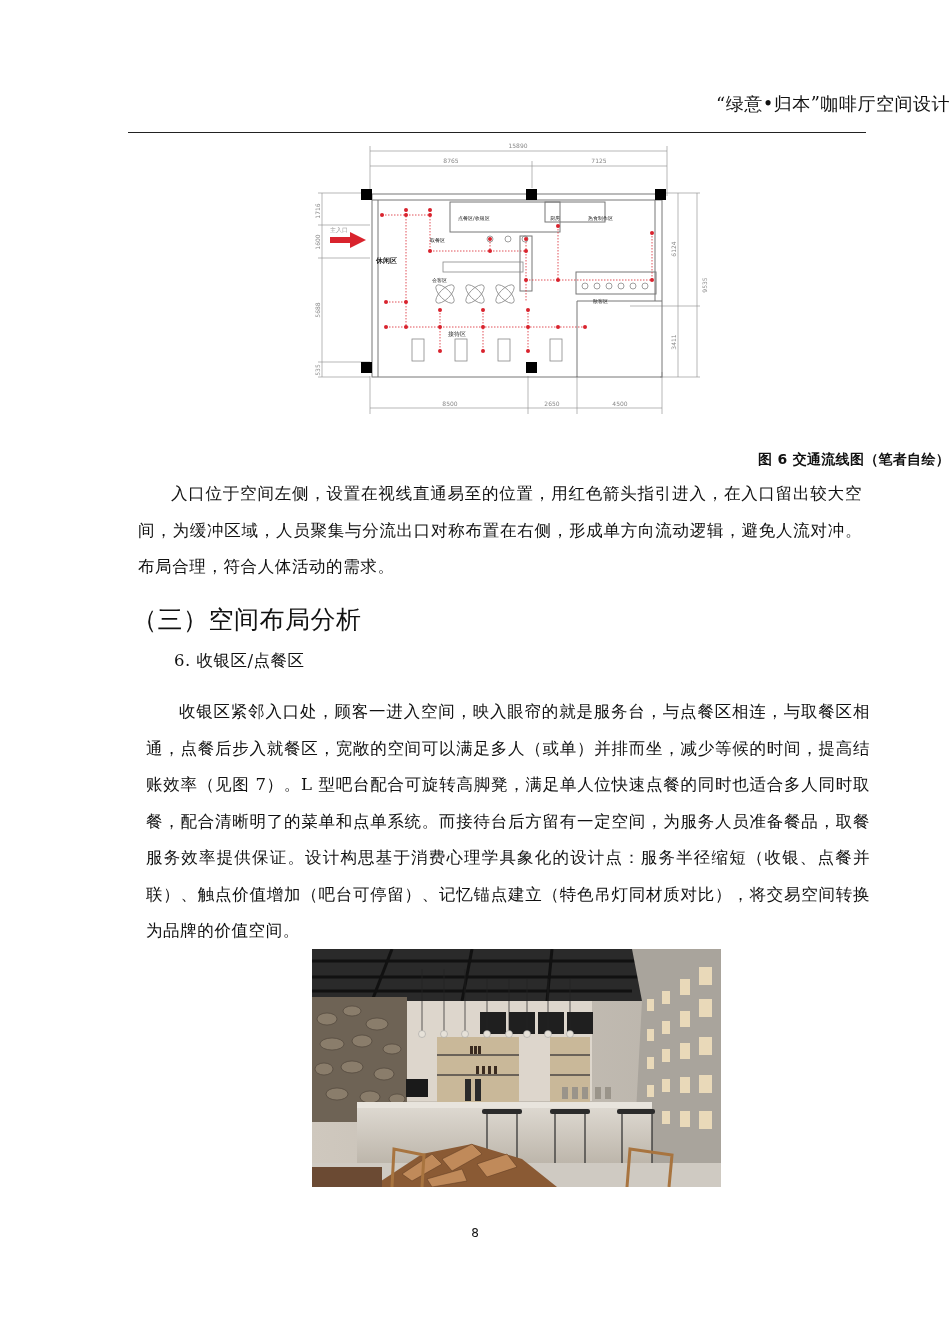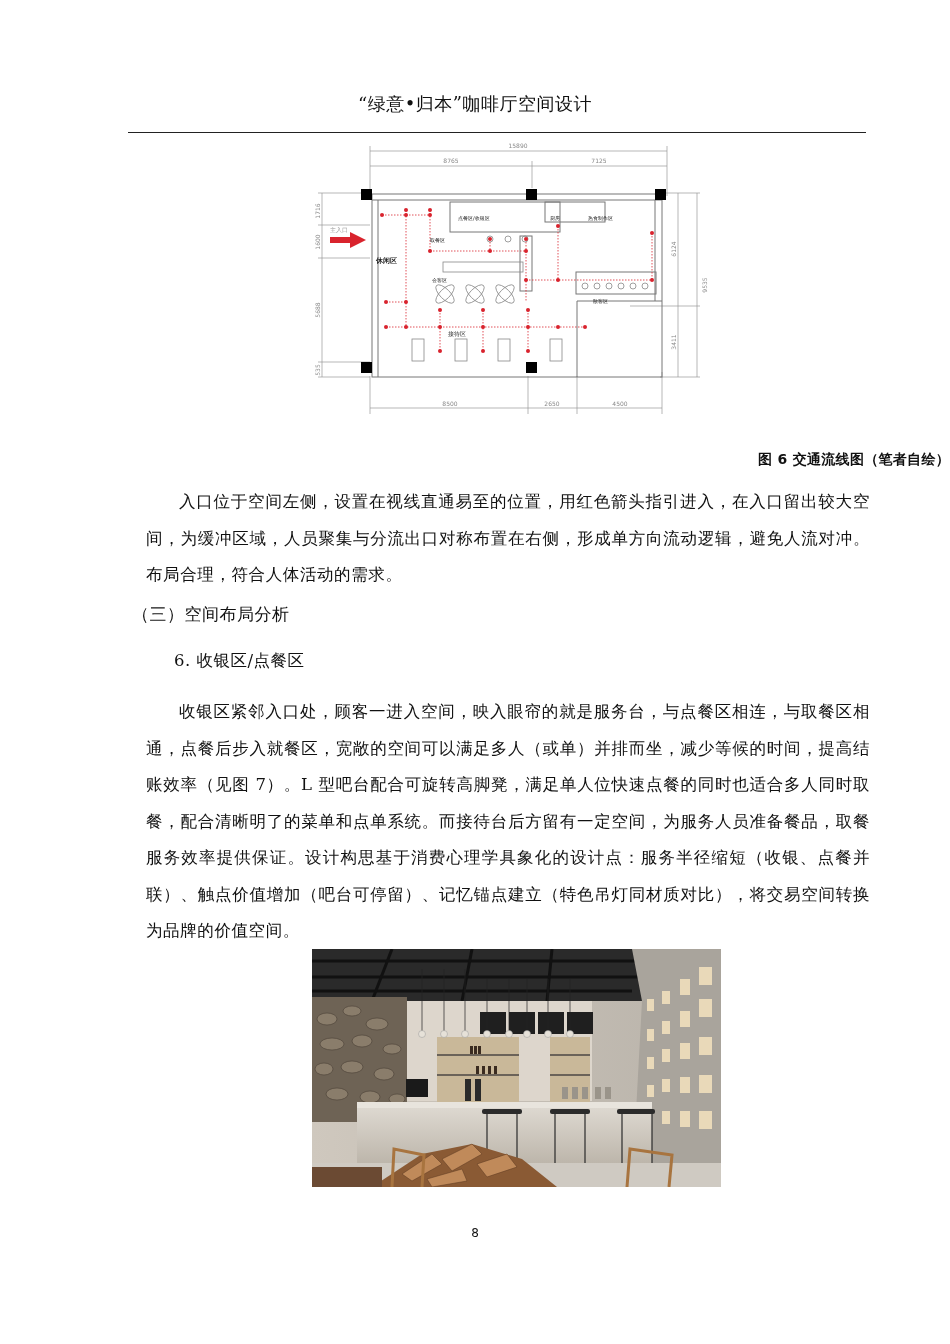--- a/index.html
+++ b/index.html
@@ -1,30 +1,30 @@
 <!DOCTYPE html>
 <html><head>
 <meta charset="utf-8">
 <style>
   html, body { margin:0; padding:0; background:#ffffff; }
   body { width:950px; height:1344px; position:relative; overflow:hidden;
          font-family:"DejaVu Serif","Liberation Serif",serif; color:#111; }
-  .header-title { position:absolute; left:0; width:100%; top:92px; text-align:center;
+  .header-title { position:absolute; left:0; width:100%; top:92px; text-align:right;
          font-size:18px; letter-spacing:0.5px; color:#111; }
   .header-rule { position:absolute; left:128px; width:738px; top:132px; height:1px; background:#222; }
 
   .figure6 { position:absolute; left:300px; top:136px; width:420px; height:292px;text-align:right; }
   .caption { position:absolute; left:0; width:100%; top:451px; text-align:right;
          font-family:"DejaVu Sans","Liberation Sans",sans-serif; font-size:14px; font-weight:bold; letter-spacing:0.3px; }
 
   .para { position:absolute; left:138px; width:724px; font-size:16.5px; line-height:36.5px;
           text-align:justify; text-indent:2em; letter-spacing:0.6px; }
   .p1 { top:476px; }
   .section-heading { position:absolute; left:132px; top:603px; font-family:"DejaVu Sans","Liberation Sans",sans-serif;
-          font-size:17px; letter-spacing:0.5px; }
+          font-size:25px; letter-spacing:0.5px; }
   .subheading { position:absolute; left:174px; top:650px; font-size:16.5px; letter-spacing:0.5px; }
   .p2 { top:686px; }
 
   .figure7 { position:absolute; left:312px; top:949px; width:409px; height:238px; overflow:hidden; }
   .page-number { position:absolute; left:0; width:100%; top:1226px; text-align:center;
           font-family:"DejaVu Sans","Liberation Sans",sans-serif; font-size:12px; }
 
   svg text { font-family:"DejaVu Sans","Liberation Sans",sans-serif; }
 </style>
 </head>
@@ -193,21 +193,21 @@
     <text x="288" y="84" font-size="5" fill="#222">热食制作区</text>
     <text x="130" y="106" font-size="5" fill="#222">取餐区</text>
     <text x="132" y="146" font-size="5" fill="#222">会客区</text>
     <text x="148" y="200" font-size="6" fill="#222">接待区</text>
     <text x="293" y="167" font-size="5" fill="#222">散客区</text>
   </svg>
 </div>
 
 <div class="caption">图 6  交通流线图（笔者自绘）</div>
 
-<p class="para p1" style="margin:8px;">入口位于空间左侧，设置在视线直通易至的位置，用红色箭头指引进入，在入口留出较大空间，为缓冲区域，人员聚集与分流出口对称布置在右侧，形成单方向流动逻辑，避免人流对冲。布局合理，符合人体活动的需求。</p>
+<p class="para p1" style="margin:0;">入口位于空间左侧，设置在视线直通易至的位置，用红色箭头指引进入，在入口留出较大空间，为缓冲区域，人员聚集与分流出口对称布置在右侧，形成单方向流动逻辑，避免人流对冲。布局合理，符合人体活动的需求。</p>
 
 <div class="section-heading">（三）空间布局分析</div>
 <div class="subheading">6. 收银区/点餐区</div>
 
 <p class="para p2" style="margin:8px;">收银区紧邻入口处，顾客一进入空间，映入眼帘的就是服务台，与点餐区相连，与取餐区相通，点餐后步入就餐区，宽敞的空间可以满足多人（或单）并排而坐，减少等候的时间，提高结账效率（见图 7）。L 型吧台配合可旋转高脚凳，满足单人位快速点餐的同时也适合多人同时取餐，配合清晰明了的菜单和点单系统。而接待台后方留有一定空间，为服务人员准备餐品，取餐服务效率提供保证。设计构思基于消费心理学具象化的设计点：服务半径缩短（收银、点餐并联）、触点价值增加（吧台可停留）、记忆锚点建立（特色吊灯同材质对比），将交易空间转换为品牌的价值空间。</p>
 
 <div class="figure7">
   <svg width="409" height="238" viewBox="0 0 409 238">
     <defs>
       <linearGradient id="wallg" x1="0" y1="0" x2="1" y2="0">

